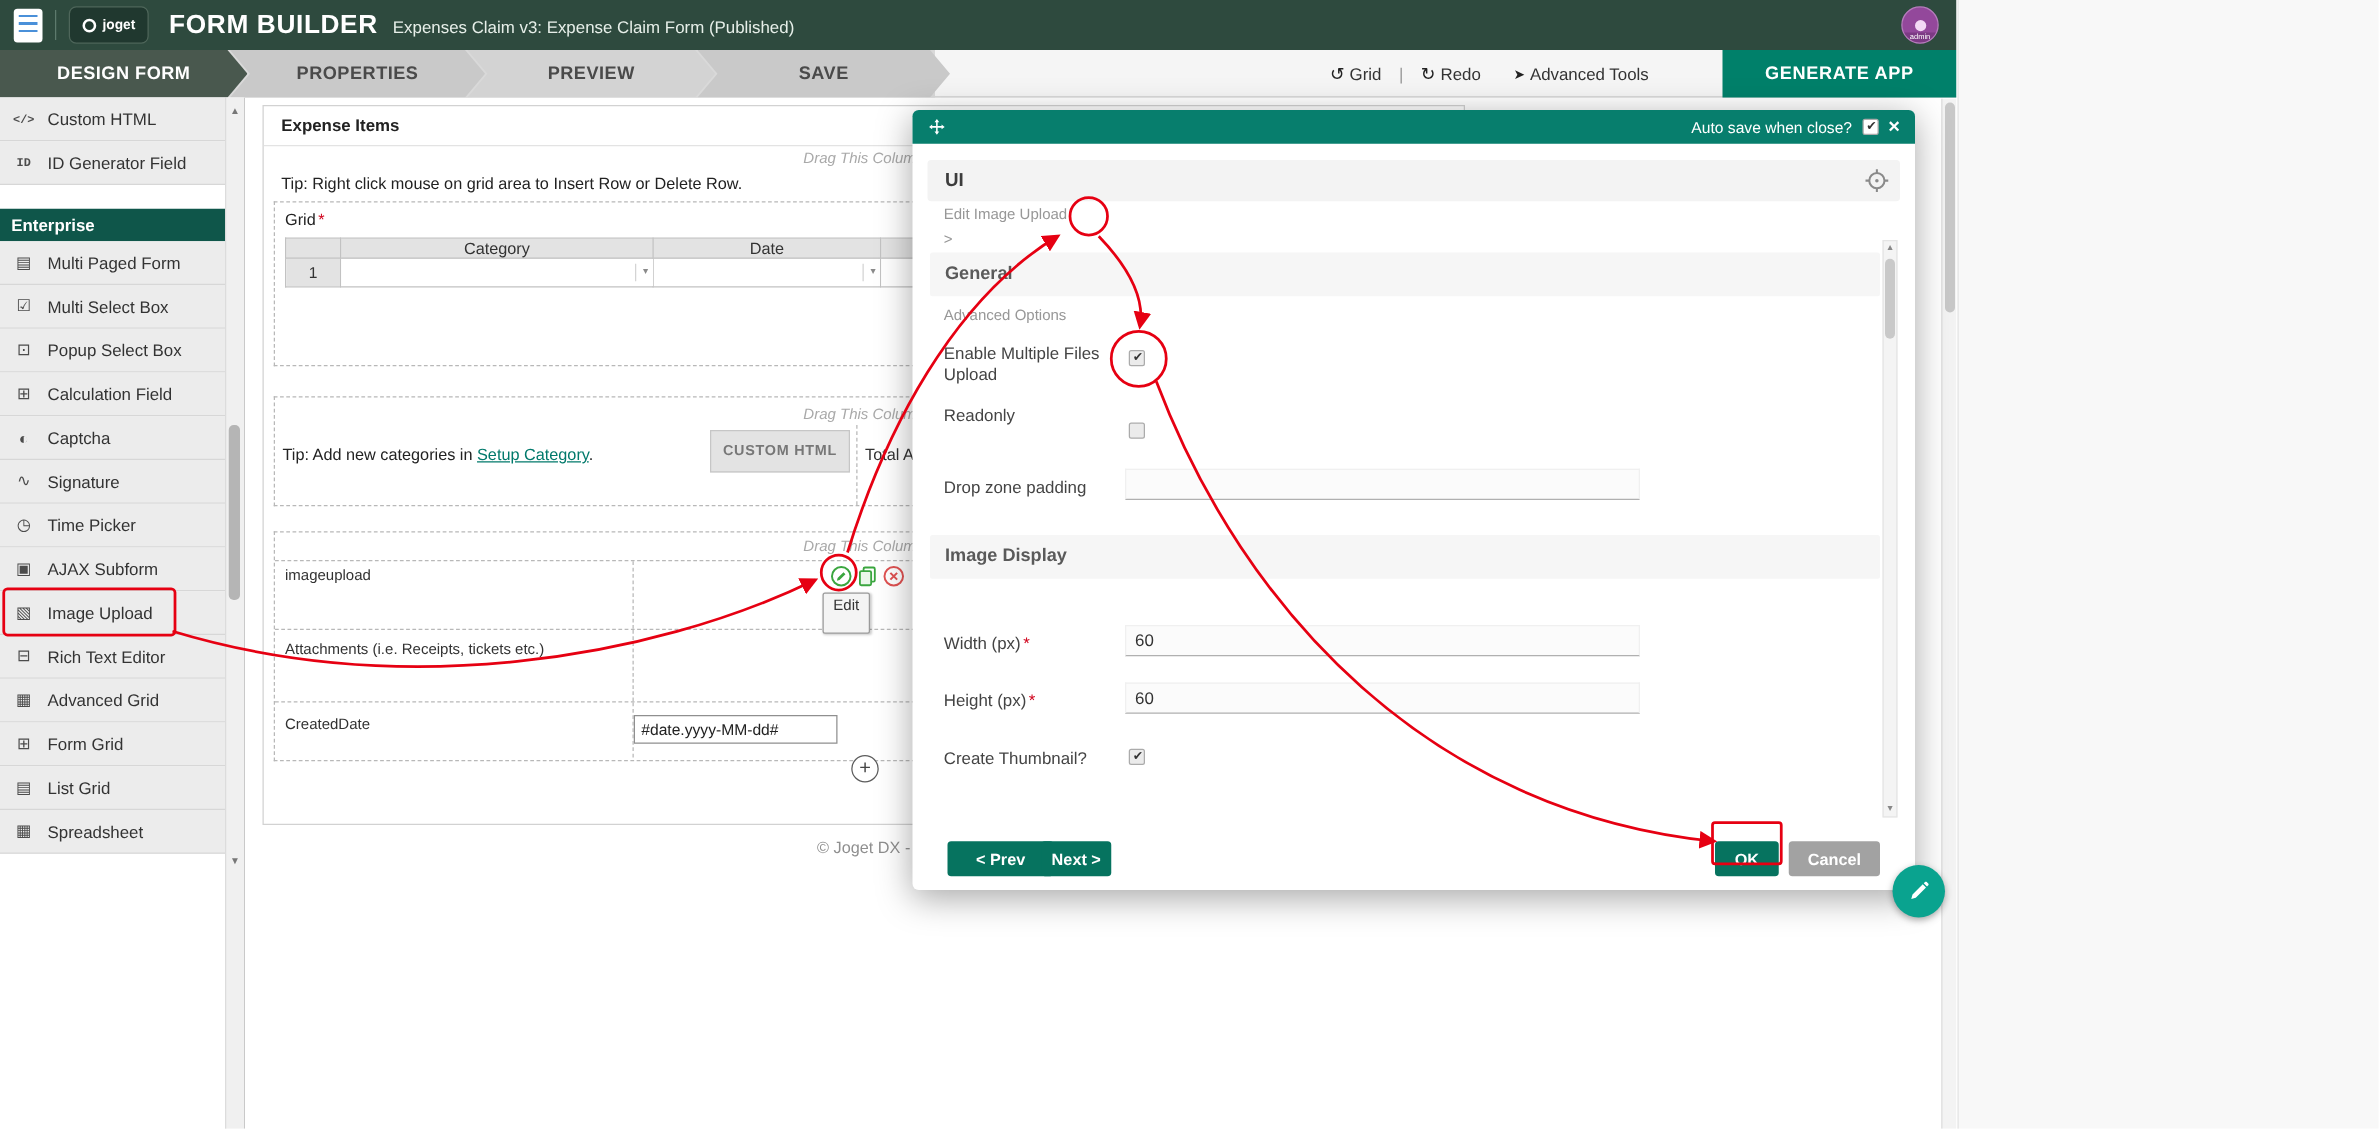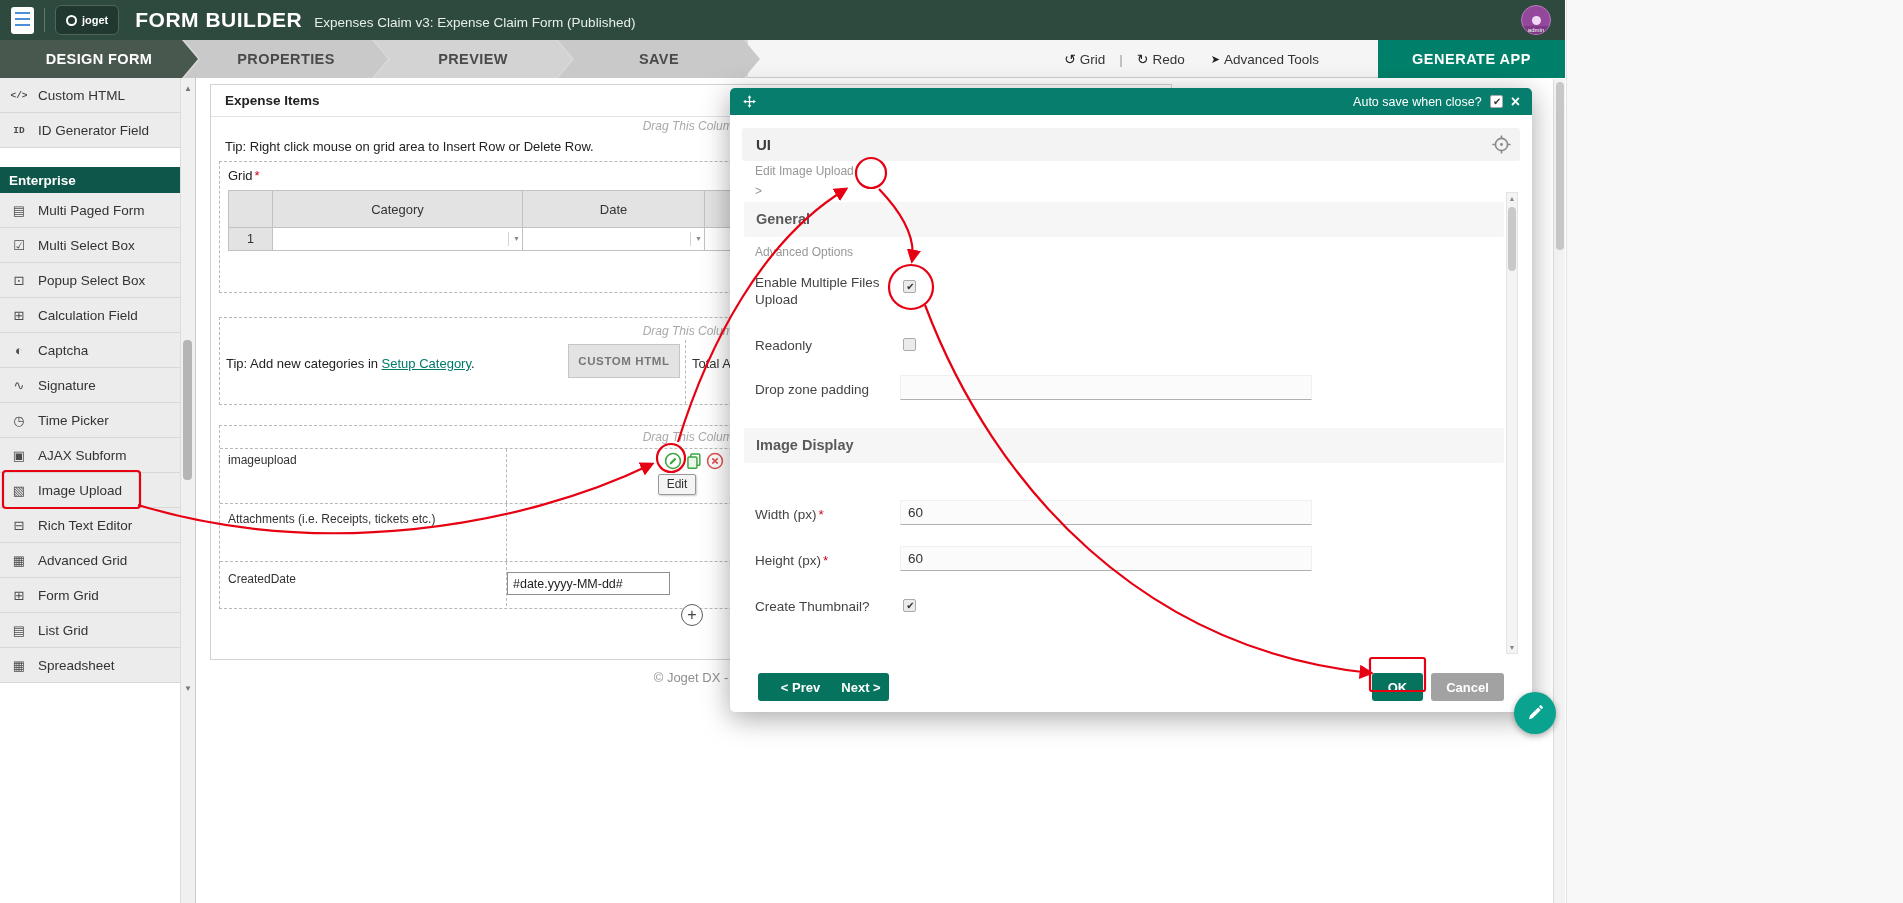--- a/index.html
+++ b/index.html
@@ -59,40 +59,40 @@
   .hint-1 { top:34px; } .hint-2 { top:6px; } .hint-3 { top:4px; }
   .c-tip { font-size:13px; color:#222; }
   .tip-1 { position:absolute; left:14px; top:54px; }
   .dashed-box { position:absolute; left:8px; width:944px; border:1px dashed #b8b8b8; }
   .box1 { top:76px; height:132px; }
   .box2 { top:232px; height:88px; }
   .box3 { top:340px; height:184px; }
   .grid-label { position:absolute; left:8px; top:6px; font-size:13px; color:#222; }
   .req { color:#d0021b; margin-left:2px; }
   .grid-table { position:absolute; left:8px; top:28px; border-collapse:collapse; table-layout:fixed; }
-  .grid-table th { background:#e3e3e3; border:1px solid #c2c2c2; height:37px; font-size:13px; font-weight:normal; color:#333; text-align:center; }
+  .grid-table th { background:#e3e3e3; border:1px solid #c2c2c2; height:16px; font-size:13px; font-weight:normal; color:#333; text-align:center; }
   .grid-table td { background:#fff; border:1px solid #c2c2c2; height:23px; font-size:12.5px; color:#333; position:relative; }
   .grid-table td.rownum { background:#e3e3e3; text-align:center; }
   .dd-arrow { position:absolute; right:2px; top:50%; transform:translateY(-50%); font-size:7px; color:#8a8a8a; border-left:1px solid #d4d4d4; padding-left:4px; line-height:14px; }
   .tip-2 { position:absolute; left:6px; top:38px; }
   .link { color:#00796b; text-decoration:underline; cursor:pointer; }
   .custom-html-box { position:absolute; left:348px; top:26px; width:112px; height:34px; background:#e3e3e3; border:1px solid #c6c6c6; color:#777; font-size:11.5px; font-weight:bold; letter-spacing:.6px; text-align:center; line-height:32px; }
   .vline2 { position:absolute; left:465px; top:22px; bottom:0; border-left:1px dashed #b8b8b8; }
   .total-label { position:absolute; left:472px; top:38px; font-size:13px; color:#333; white-space:nowrap; }
   .row-grid { position:absolute; left:0; right:0; top:22px; }
   .irow { position:absolute; left:0; right:0; }
   .irow1 { top:0; height:56px; border-top:1px dashed #b8b8b8; border-bottom:1px dashed #b8b8b8; }
   .irow2 { top:56px; height:58px; border-bottom:1px dashed #b8b8b8; }
   .irow3 { top:114px; height:44px; }
   .cell-lbl { position:absolute; left:0; top:0; bottom:0; width:287px; border-right:1px dashed #b8b8b8; }
   .f-label { position:absolute; left:8px; font-size:12px; color:#333; white-space:nowrap; }
   .lbl-img { top:4px; } .lbl-att { top:8px; } .lbl-date { top:10px; }
   .ic-cluster { position:absolute; left:444px; top:3px; display:flex; gap:3px; }
   .ic { width:18px; height:18px; display:inline-block; cursor:pointer; }
-  .edit-tooltip { position:absolute; left:438px; top:25px; width:38px; height:21px; background:#f4f4f4; border:1px solid #9a9a9a; border-radius:2px; font-size:12px; color:#333; text-align:center; line-height:19px; box-shadow:1px 1px 2px rgba(0,0,0,.2); }
+  .edit-tooltip { position:absolute; left:438px; top:25px; width:38px; height:33px; background:#f4f4f4; border:1px solid #9a9a9a; border-radius:2px; font-size:12px; color:#333; text-align:center; line-height:19px; box-shadow:1px 1px 2px rgba(0,0,0,.2); }
   .date-input { position:absolute; left:287px; top:10px; width:163px; height:23px; border:1px solid #8f8f8f; background:#fff; font-size:12.5px; color:#222; padding:0 5px; font-family:"Liberation Sans","DejaVu Sans",sans-serif; }
   .plus-btn { position:absolute; left:470px; top:519px; width:22px; height:22px; border:1.5px solid #5c5c5c; border-radius:50%; color:#444; font-size:16px; text-align:center; line-height:19px; cursor:pointer; background:#fff; }
   .canvas-footer { position:absolute; left:210px; top:670px; width:962px; text-align:center; font-size:13px; color:#8f8f8f; z-index:1; }
 
   
   .dialog { position:absolute; left:730px; top:88px; width:802px; height:624px; background:#fff; border-radius:5px; box-shadow:0 6px 28px rgba(0,0,0,.35); z-index:20; }
   .dlg-titlebar { position:absolute; left:0; top:0; width:100%; height:27px; background:#077e6d; border-radius:5px 5px 0 0; display:flex; align-items:center; padding:0 12px; }
   .move-icon { width:15px; height:15px; cursor:move; }
   .dlg-tb-right { margin-left:auto; display:flex; align-items:center; gap:8px; }
   .autosave-label { color:#fff; font-size:12.5px; }
@@ -394,21 +394,21 @@
       <span>Advanced Options</span>
     </div>
 
     <div class="dlg-section sec-general">General</div>
 
     <div class="d-label" style="top:186px;">Enable Multiple Files Upload</div>
     <span class="cb d-cb" style="top:192px;">
         <span class="cb-check">✔</span>
       </span>
 
-    <div class="d-label" style="top:249px;">Readonly</div>
+    <div class="d-label" style="top:236px;">Readonly</div>
     <span class="cb d-cb" style="top:250px;"></span>
 
     <div class="d-label" style="top:293px;">Drop zone padding</div>
     <input class="d-input" style="top: 287px;" type="text" value="">
 
     <div class="dlg-section sec-imgdisp">Image Display</div>
 
     <div class="d-label" style="top:418px;">
       <span>Width (px)</span><span class="req">*</span>
     </div>

